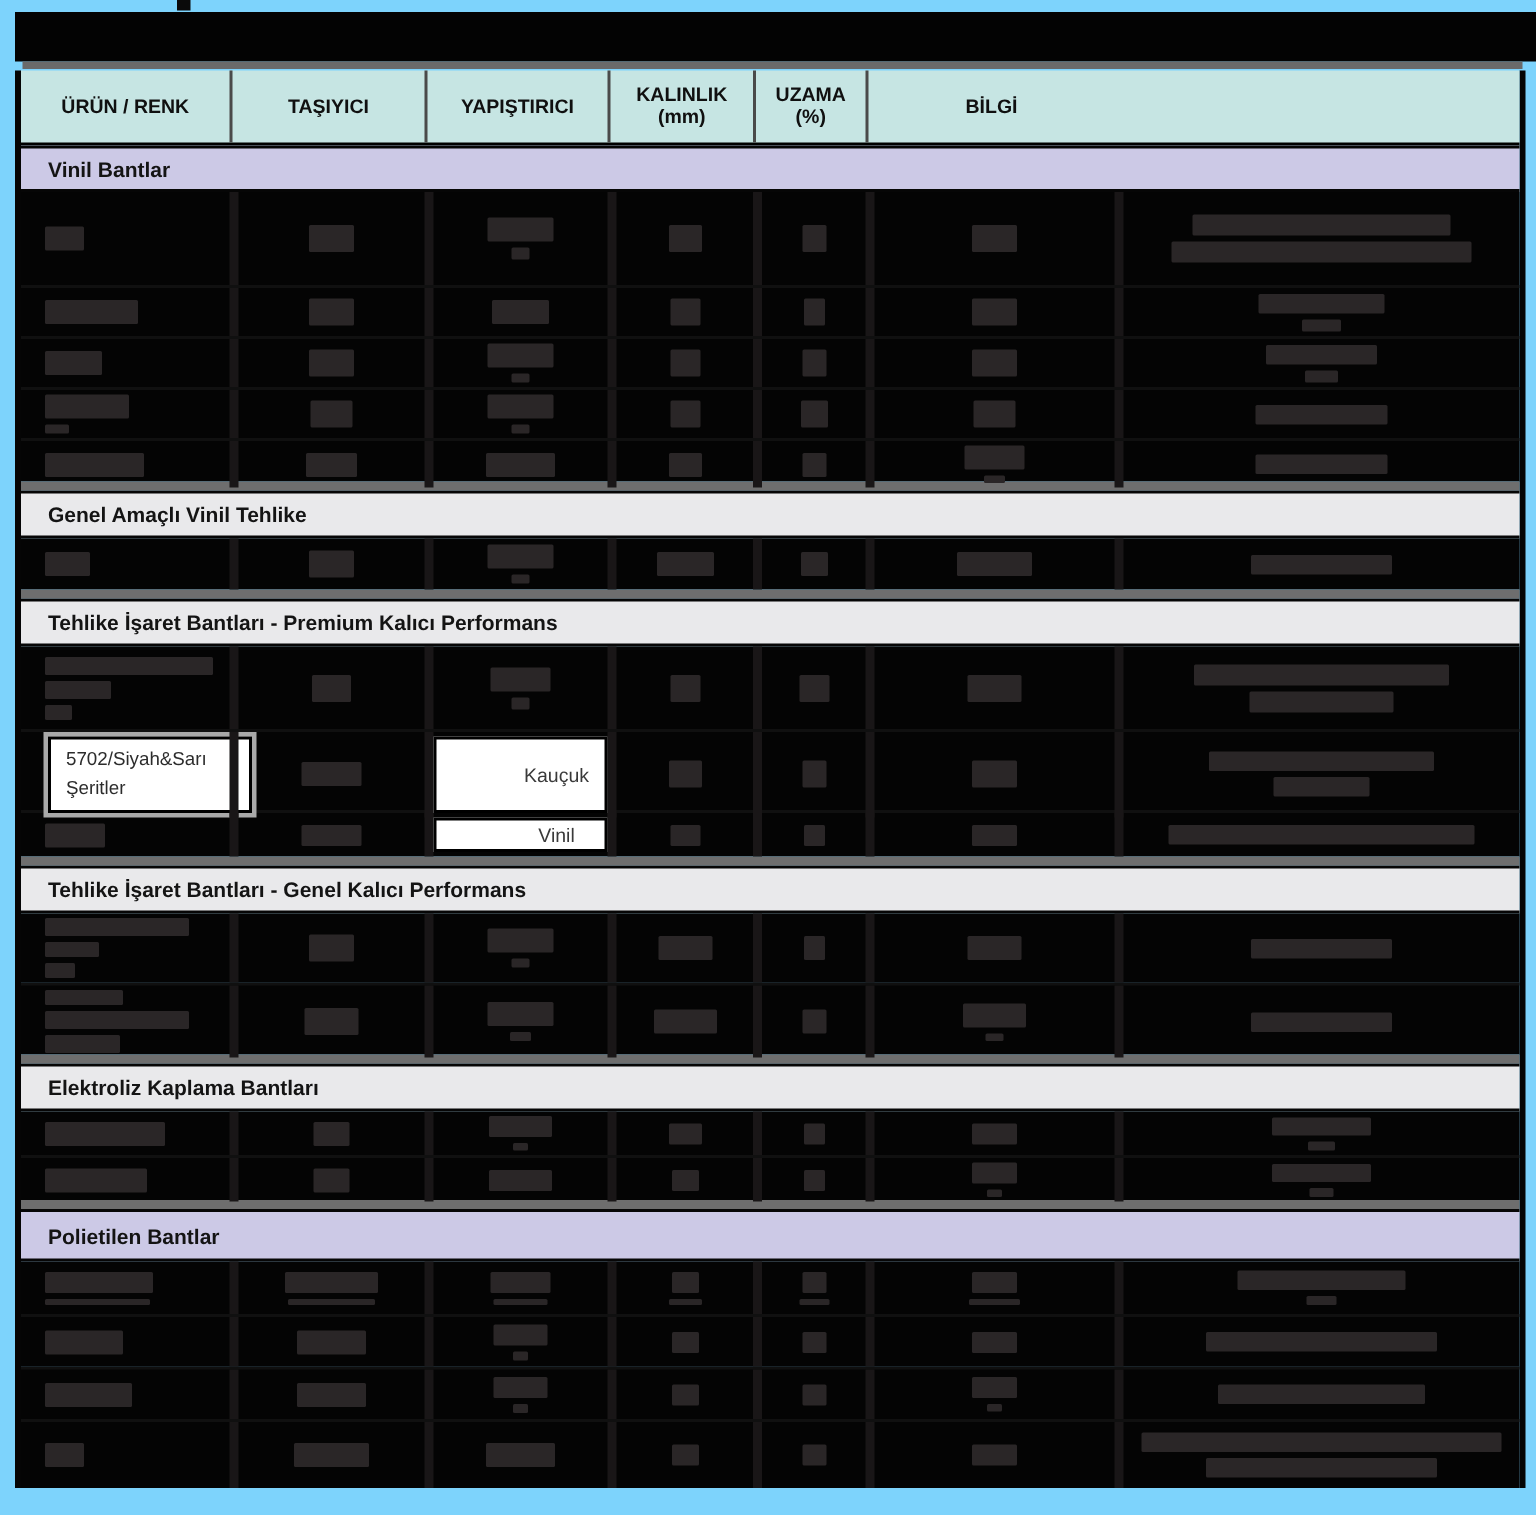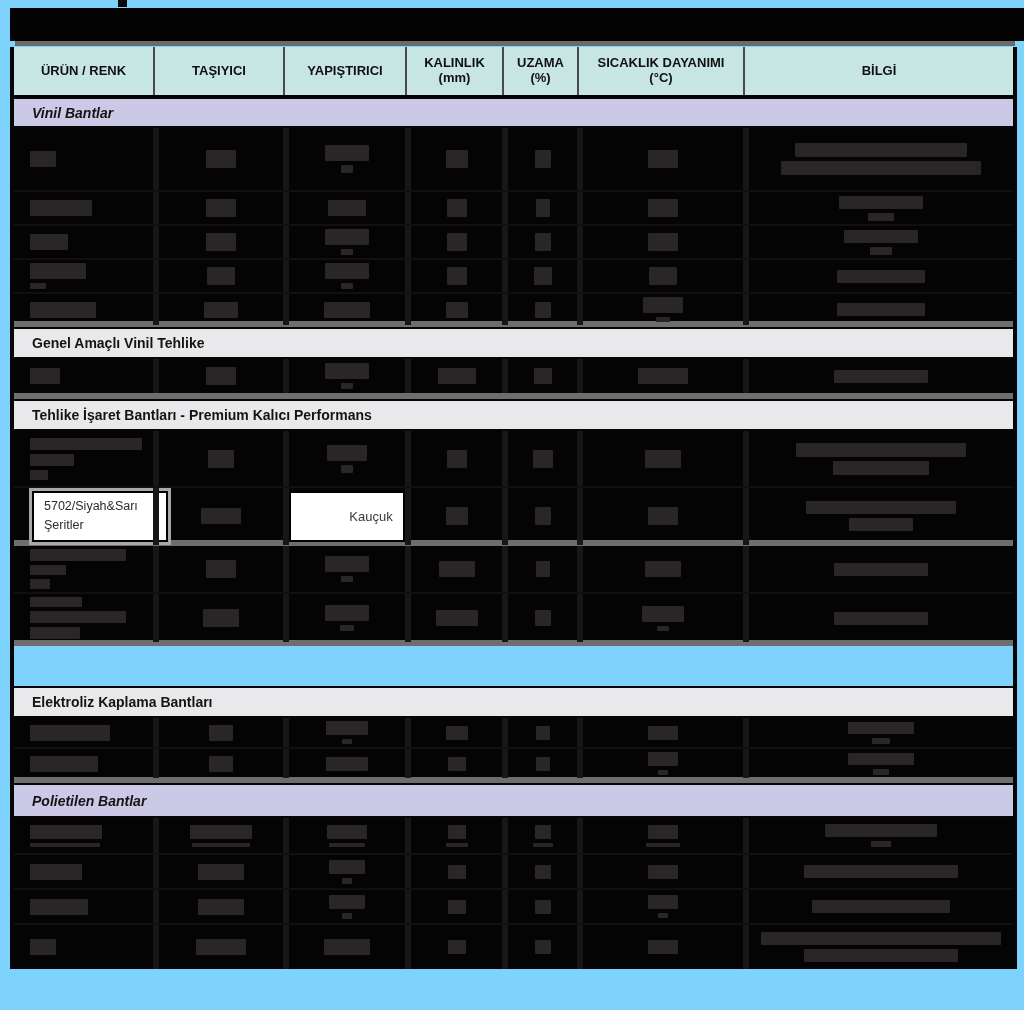--- a/index.html
+++ b/index.html
@@ -17,21 +17,21 @@
   .hdr{display:grid;grid-template-columns:var(--cols);height:48px;background:#c6e5e3;
        border-bottom:2px solid #000;}
   .hdr .hc{display:flex;align-items:center;justify-content:center;text-align:center;
        font-weight:bold;font-size:13px;line-height:1.15;color:#101010;white-space:pre-line;
        border-left:2px solid #4a4a4a;box-sizing:border-box;}
   .hdr .hc:first-child{border-left:none;}
 
   .sec{display:flex;align-items:center;box-sizing:border-box;padding-left:18px;
        font-weight:bold;font-size:14px;color:#141414;
        border-top:2px solid #060606;border-bottom:2px solid #060606;}
-  .sec.lavender{background:#ccc9e6;font-style:italic;}
+  .sec.lavender{background:#ccc9e6;}
   .sec.gray{background:#e9e9eb;}
 
   .band{height:6px;background:#6e6e6e;}
 
   .row{display:grid;grid-template-columns:var(--cols);background:#040404;}
   .row + .row{border-top:2px solid #101010;}
   .cell{display:flex;flex-direction:column;align-items:center;justify-content:center;
         gap:4px;border-left:6px solid #191617;box-sizing:border-box;padding:3px 2px;}
   .cell:first-child{border-left:none;align-items:flex-start;padding-left:16px;}
   .blob{background:#2a2627;border-radius:1px;flex:0 0 auto;}
@@ -53,22 +53,20 @@
   <div class="top-grayline"></div>
   <div class="tbl">
     <div class="hdr">
         <div class="hc">ÜRÜN / RENK</div>
         <div class="hc">TAŞIYICI</div>
         <div class="hc">YAPIŞTIRICI</div>
         <div class="hc">KALINLIK
 (mm)</div>
         <div class="hc">UZAMA
 (%)</div>
-        <div class="hc">SICAKLIK DAYANIMI
-(°C)</div>
         <div class="hc">BİLGİ</div>
       </div>
   <div class="sec lavender" style="height: 31px;">Vinil Bantlar</div>
       <div class="row" style="height: 62px;">
         <div class="cell">
           <span class="blob" style="width: 26px; height: 16px;"></span>
         </div>
         <div class="cell">
           <span class="blob" style="width: 30px; height: 18px;"></span>
         </div>
@@ -261,21 +259,45 @@
           <span class="blob" style="width: 16px; height: 18px;"></span>
         </div>
         <div class="cell">
           <span class="blob" style="width: 30px; height: 18px;"></span>
         </div>
         <div class="cell">
           <span class="blob" style="width: 150px; height: 13px;"></span>
           <span class="blob" style="width: 64px; height: 13px;"></span>
         </div>
       </div>
+      <div class="row" style="height: 29px;">
+        <div class="cell">
+          <span class="blob" style="width: 40px; height: 16px;"></span>
+        </div>
+        <div class="cell">
+          <span class="blob" style="width: 40px; height: 14px;"></span>
+        </div>
+        <div class="cell has-fill">
+          <div class="wbox-fill">Vinil</div>
+        </div>
+        <div class="cell">
+          <span class="blob" style="width: 20px; height: 14px;"></span>
+        </div>
+        <div class="cell">
+          <span class="blob" style="width: 14px; height: 14px;"></span>
+        </div>
+        <div class="cell">
+          <span class="blob" style="width: 30px; height: 14px;"></span>
+        </div>
+        <div class="cell">
+          <span class="blob" style="width: 204px; height: 13px;"></span>
+        </div>
+      </div>
       <div class="band"></div>
+      <div class="sec gray" style="height: 32px;">Tehlike İşaret Bantları - Genel Kalıcı Performans</div>
       <div class="row" style="height: 46px;">
         <div class="cell">
           <span class="blob" style="width: 96px; height: 12px;"></span>
           <span class="blob" style="width: 36px; height: 10px;"></span>
           <span class="blob" style="width: 20px; height: 10px;"></span>
         </div>
         <div class="cell">
           <span class="blob" style="width: 30px; height: 18px;"></span>
         </div>
         <div class="cell">
@@ -316,21 +338,21 @@
         </div>
         <div class="cell">
           <span class="blob" style="width: 42px; height: 16px;"></span>
           <span class="blob" style="width: 12px; height: 5px;"></span>
         </div>
         <div class="cell">
           <span class="blob" style="width: 94px; height: 13px;"></span>
         </div>
       </div>
       <div class="band"></div>
-      <div class="sec gray" style="height: 32px; margin-top: 40px;">Elektroliz Kaplama Bantları</div>
+      <div class="sec gray" style="height: 32px;">Elektroliz Kaplama Bantları</div>
       <div class="row" style="height: 29px;">
         <div class="cell">
           <span class="blob" style="width: 80px; height: 16px;"></span>
         </div>
         <div class="cell">
           <span class="blob" style="width: 24px; height: 16px;"></span>
         </div>
         <div class="cell">
           <span class="blob" style="width: 42px; height: 14px;"></span>
           <span class="blob" style="width: 10px; height: 5px;"></span>

